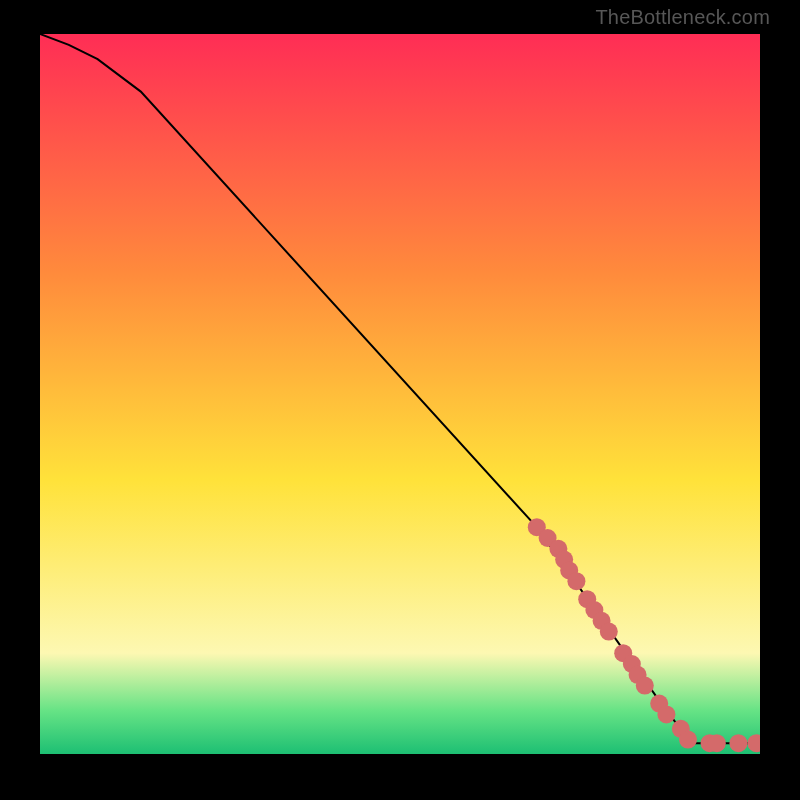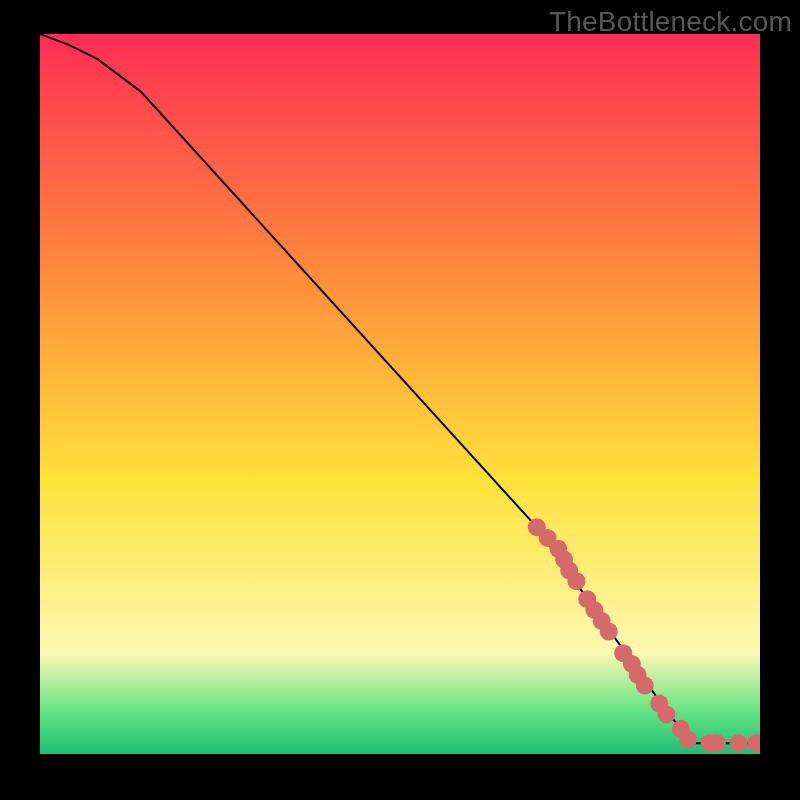--- a/index.html
+++ b/index.html
@@ -6,23 +6,23 @@
   html, body { width: 800px; height: 800px; overflow: hidden; background: #000; }
   .frame {
     position: relative;
     width: 800px;
     height: 800px;
     background: #000;
   }
   .watermark {
     position: absolute;
     top: 6px;
-    right: 8px;
+    right: 30px;
     font-family: Arial, Helvetica, sans-serif;
-    font-size: 28px;
+    font-size: 20px;
     color: #575757;
     letter-spacing: 0.2px;
     font-weight: 400;
   }
   .plot {
     position: absolute;
     left: 40px;
     top: 34px;
     width: 720px;
     height: 720px;

